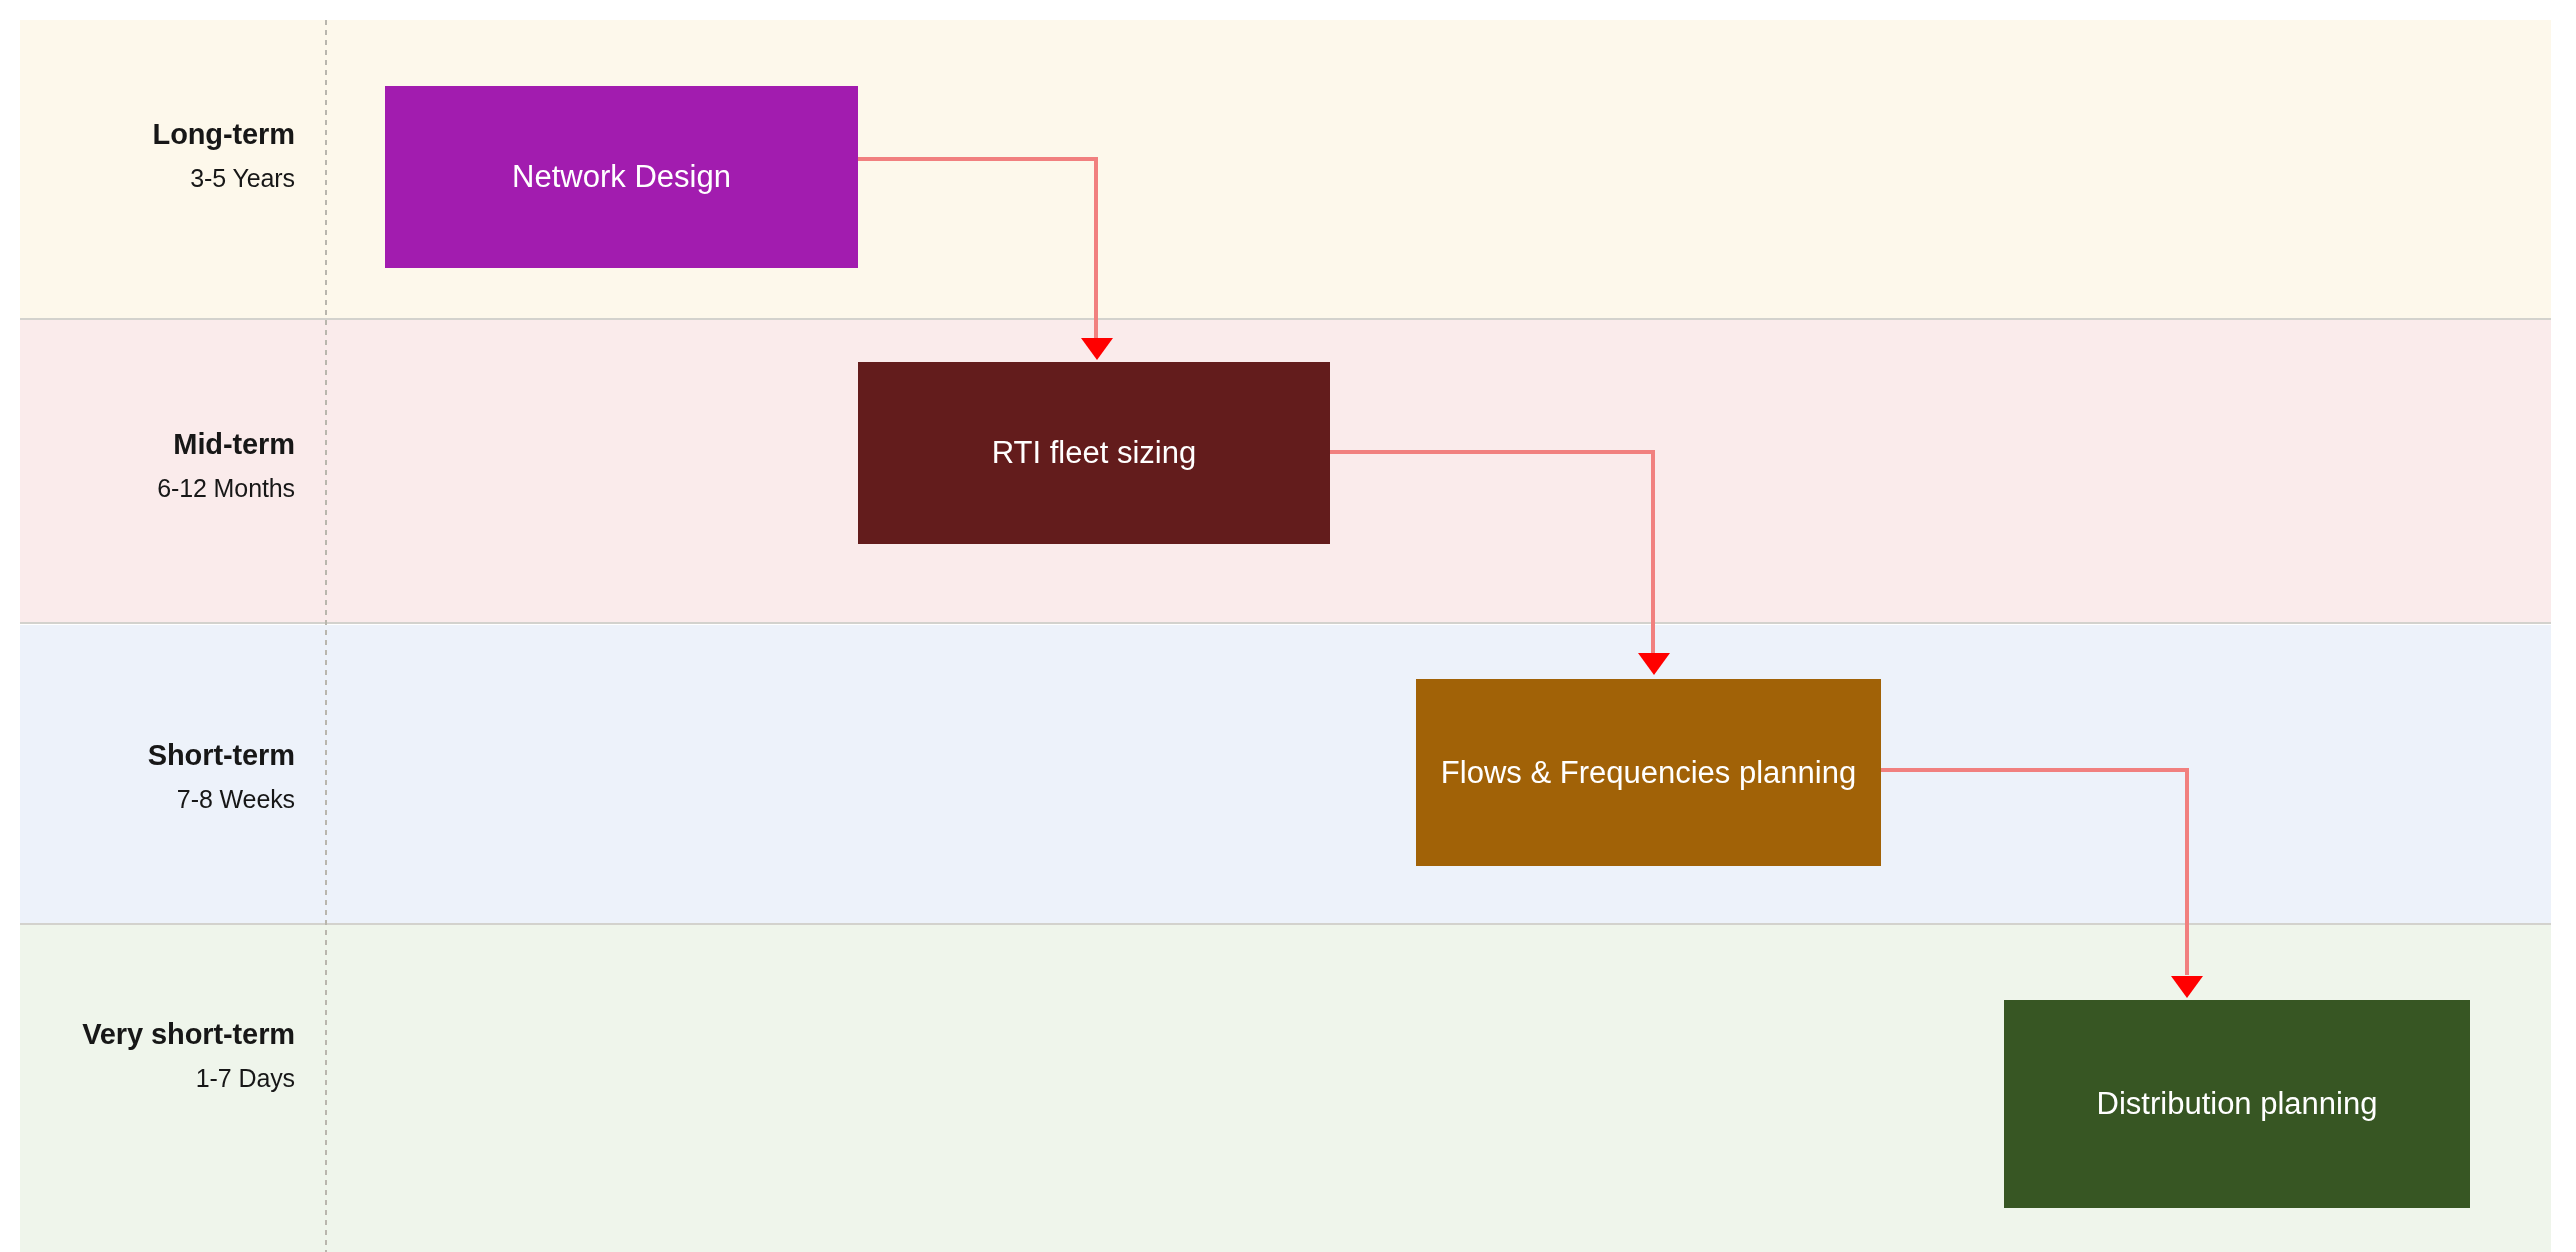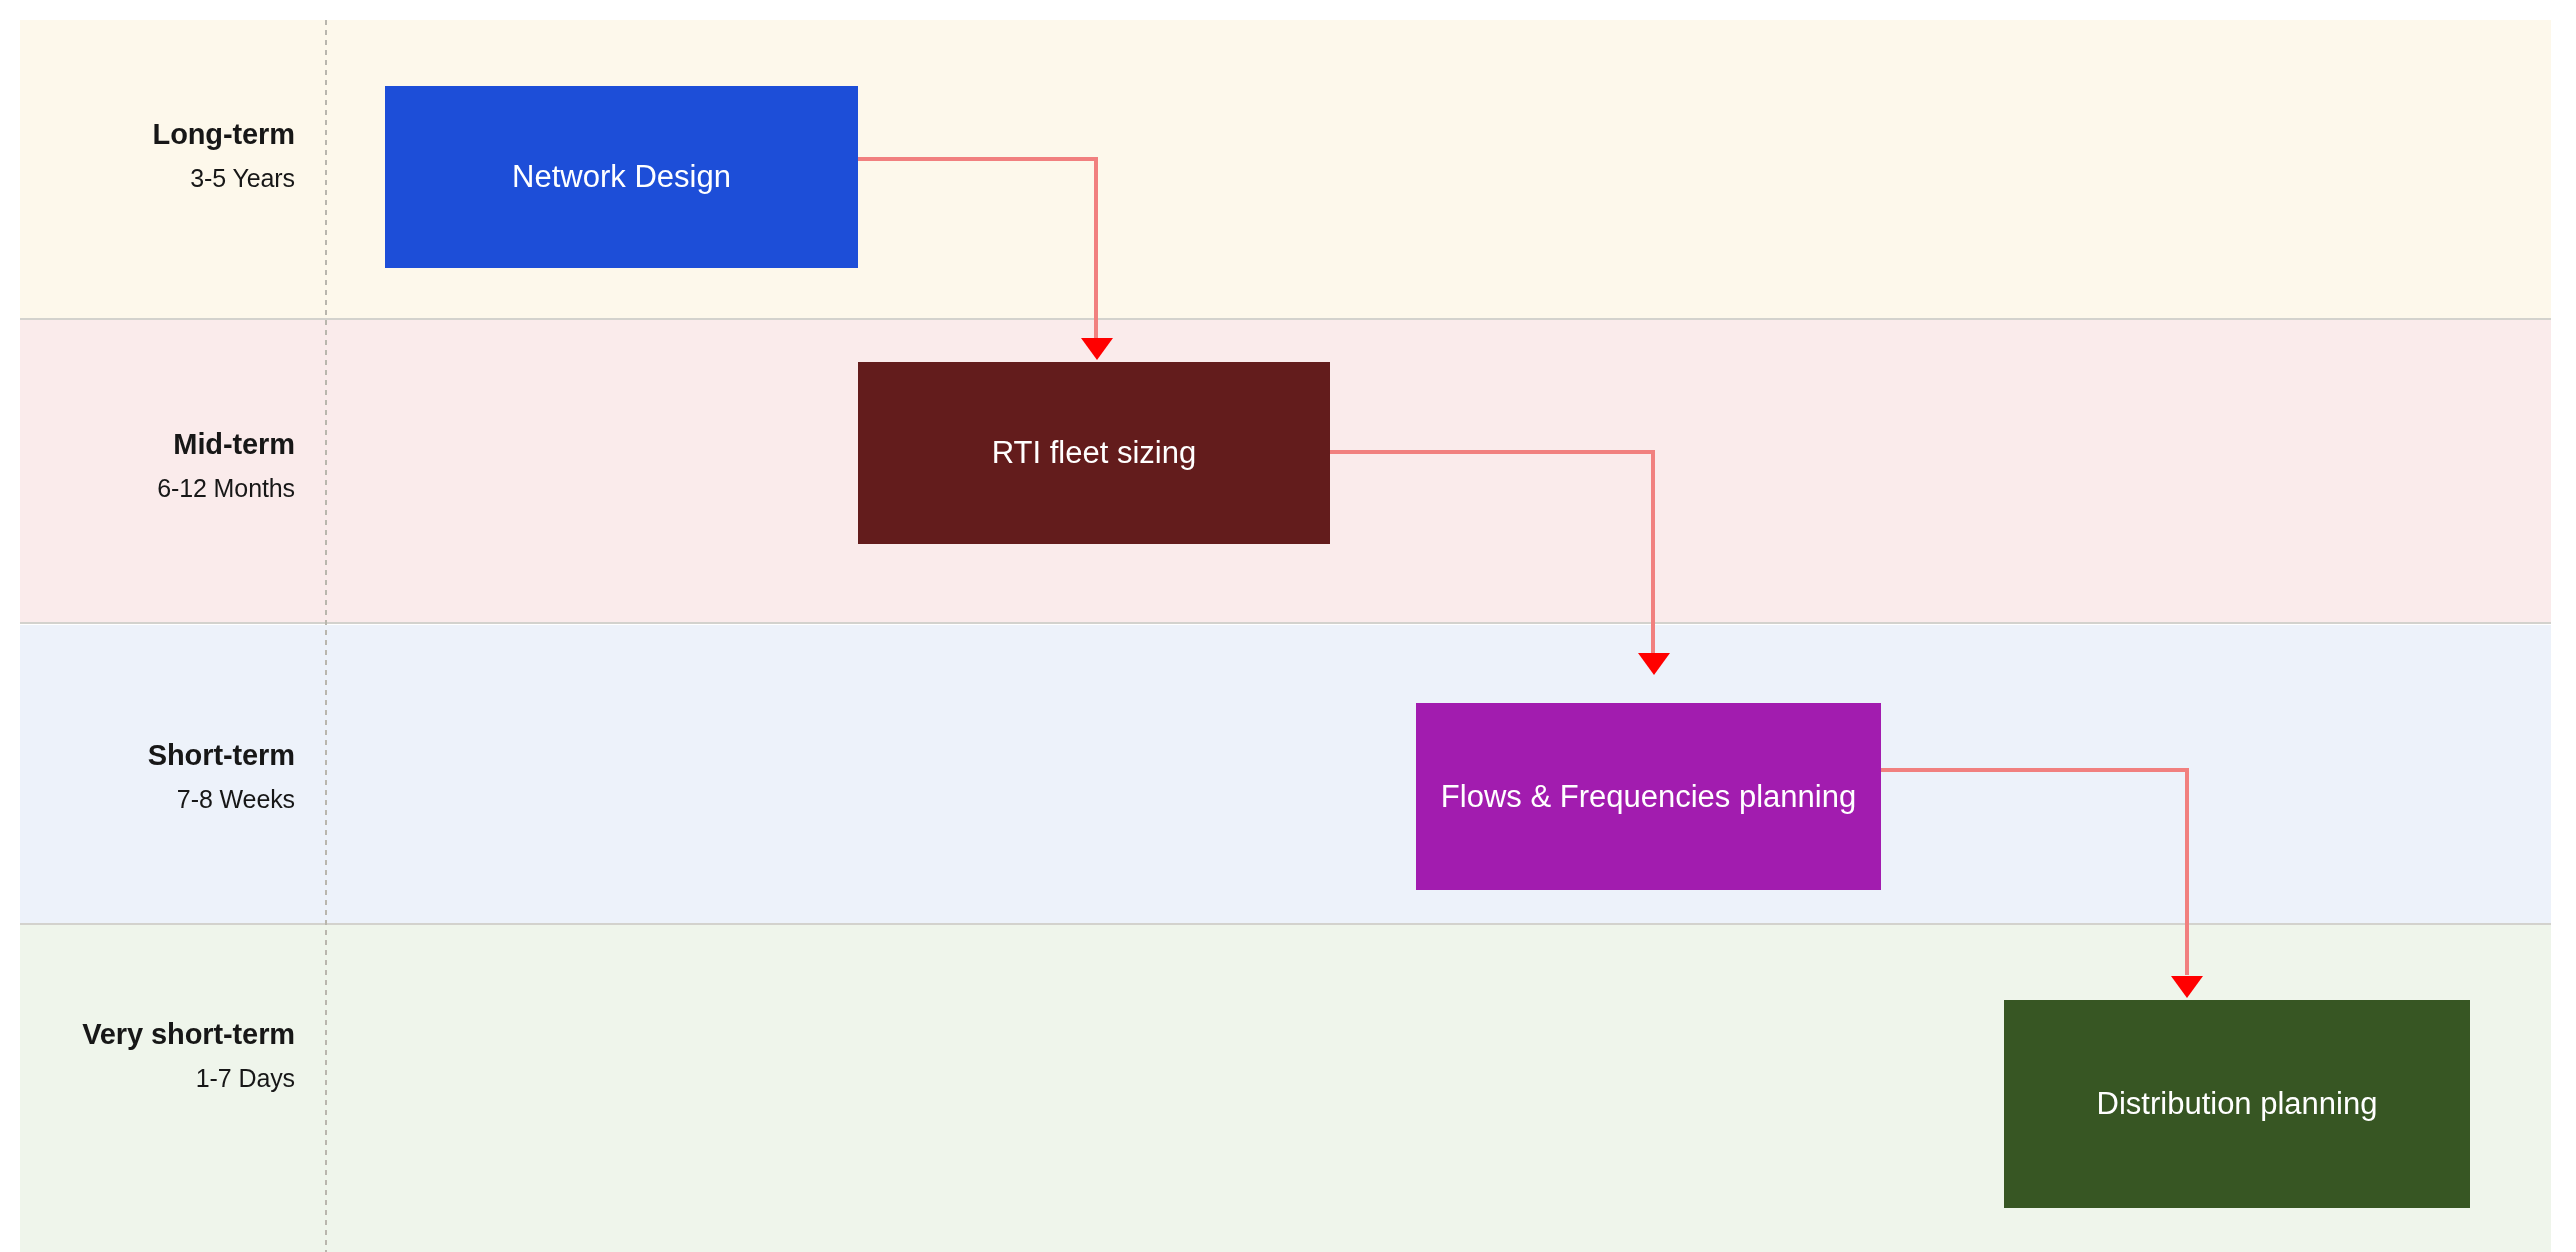--- a/index.html
+++ b/index.html
@@ -151,29 +151,29 @@
     <div class="conn-v" style="left: 1651px; top: 450px; height: 204px; background: rgb(241, 128, 127);"></div>
     <div class="arrow-head" style="left: 1638px; top: 653px; border-top-color: rgb(255, 0, 0);"></div>
   </div>
 
   <div class="conn">
     <div class="conn-h" style="left: 1877px; top: 768px; width: 311px; background: rgb(241, 128, 127);"></div>
     <div class="conn-v" style="left: 2185px; top: 768px; height: 207px; background: rgb(241, 128, 127);"></div>
     <div class="arrow-head" style="left: 2171px; top: 976px; border-top-color: rgb(255, 0, 0);"></div>
   </div>
 
-  <div class="pbox" id="box-network-design" style="left: 385px; top: 86px; width: 473px; height: 182px; background: #1d4ed8; color: rgb(255, 255, 255);">
+  <div class="pbox" id="box-network-design" style="left: 385px; top: 86px; width: 473px; height: 182px; background: #a21caf; color: rgb(255, 255, 255);">
     <span>Network Design</span>
   </div>
 
   <div class="pbox" id="box-rti-fleet-sizing" style="left: 858px; top: 362px; width: 472px; height: 182px; background: rgb(99, 28, 28); color: rgb(255, 255, 255);">
     <span>RTI fleet sizing</span>
   </div>
 
-  <div class="pbox" id="box-flows-frequencies-planning" style="left: 1416px; top: 679px; width: 465px; height: 187px; background: #a21caf; color: rgb(255, 255, 255); margin-top: 24px;">
+  <div class="pbox" id="box-flows-frequencies-planning" style="left: 1416px; top: 679px; width: 465px; height: 187px; background: #a16207; color: rgb(255, 255, 255);">
     <span>Flows &amp;  Frequencies planning</span>
   </div>
 
   <div class="pbox" id="box-distribution-planning" style="left: 2004px; top: 1000px; width: 466px; height: 208px; background: rgb(55, 86, 35); color: rgb(255, 255, 255);">
     <span>Distribution planning</span>
   </div>
 
 </div>
 
 

